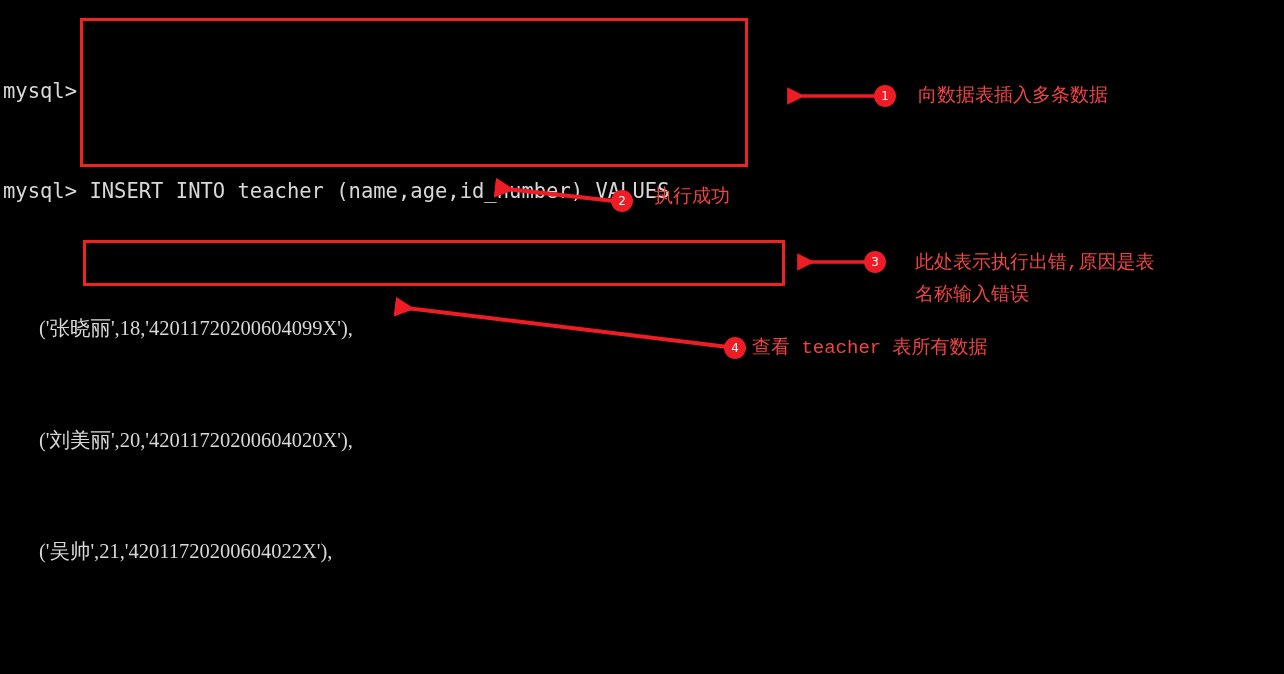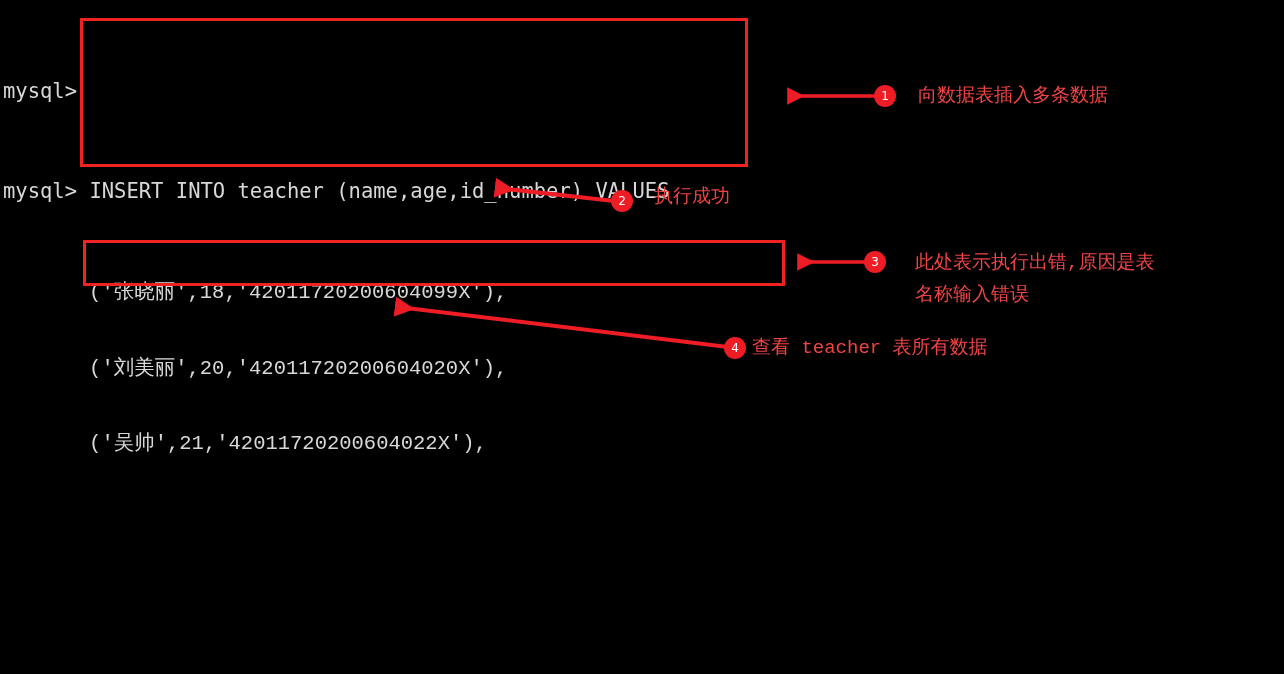--- a/index.html
+++ b/index.html
@@ -26,21 +26,21 @@
     box-sizing: border-box;
     color: #d8d8d8;
     font-family: "DejaVu Sans Mono", "Liberation Mono", monospace;
     font-size: 20.5px;
     line-height: 25.2px;
     letter-spacing: 0px;
     white-space: pre;
     z-index: 2;
   }
   .term .line { white-space: pre; height: 25.2px; }
-  .cjk { font-family: Liberation Mono, monospace; letter-spacing: 0px; }
+  .cjk { font-family: Liberation Serif, serif; letter-spacing: 0px; margin-top: 36px; }
 
   
   .box {
     position: absolute;
     border: 3px solid #f02222;
     box-sizing: border-box;
     z-index: 5;
     pointer-events: none;
   }
   .marker {

